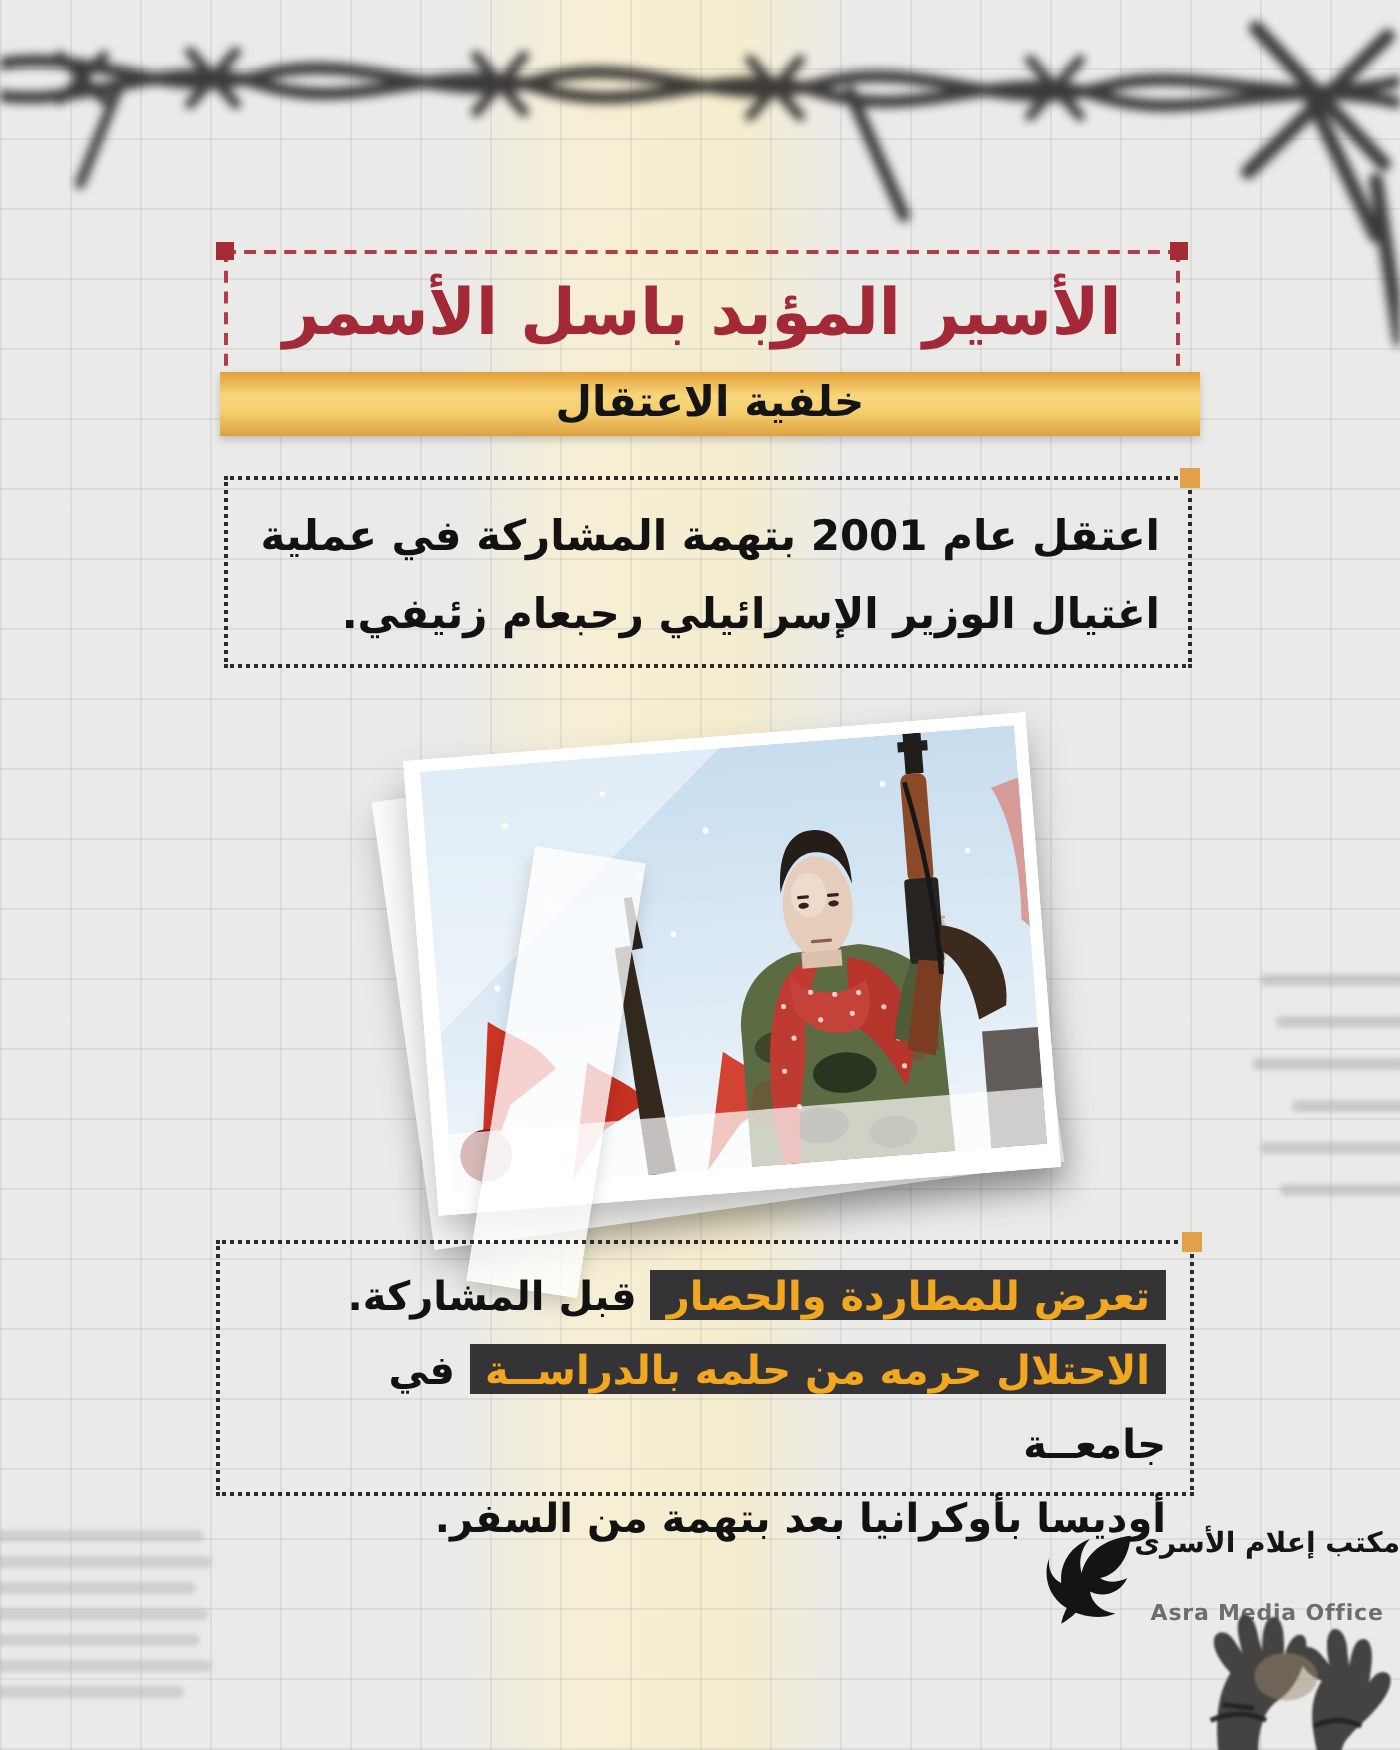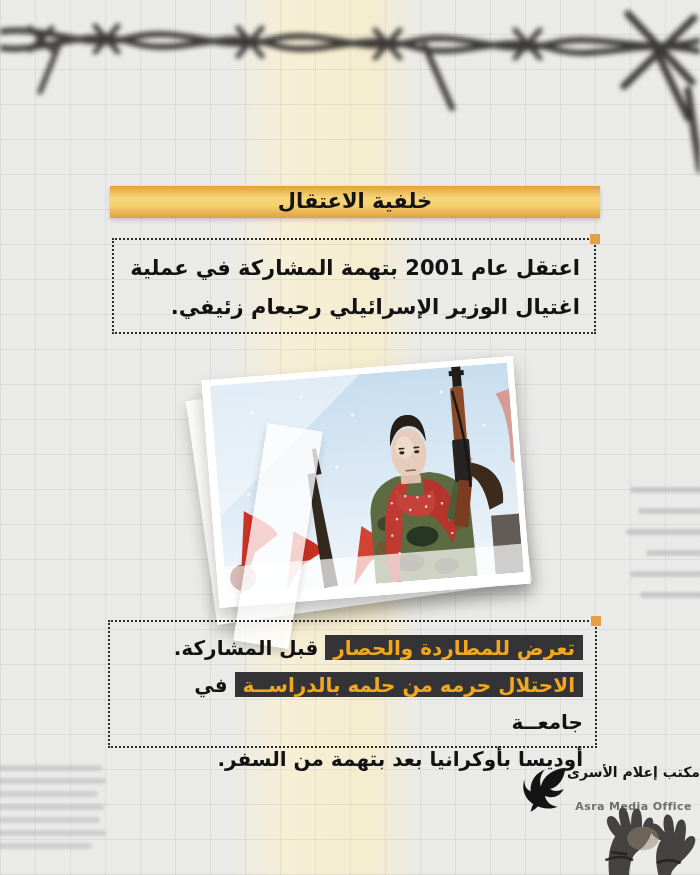--- a/index.html
+++ b/index.html
@@ -101,20 +101,25 @@
       <path d="M60,42 L40,92" stroke-width="5"></path>
       <g stroke-width="7">
         <path d="M628,14 L692,82"></path>
         <path d="M694,18 L624,86"></path>
         <path d="M655,48 L688,118"></path>
         <path d="M688,90 L700,170"></path>
       </g>
     </g>
   </svg>
 
+  <div id="title-box" class="abs">
+    <div class="marker tl"></div>
+    <div class="marker tr"></div>
+    <div id="main-title">الأسير المؤبد باسل الأسمر</div>
+  </div>
   <div id="section-banner" class="abs">خلفية الاعتقال</div>
 
   <div id="arrest-box" class="abs info-box">
     <div class="corner-dot"></div>
     <span>اعتقل عام 2001 بتهمة المشاركة في عملية اغتيال الوزير الإسرائيلي رحبعام زئيفي.</span>
   </div>
 
   <div id="photo-comp" class="abs">
     <div id="photo-backing"></div>
     <div id="photo-frame">

